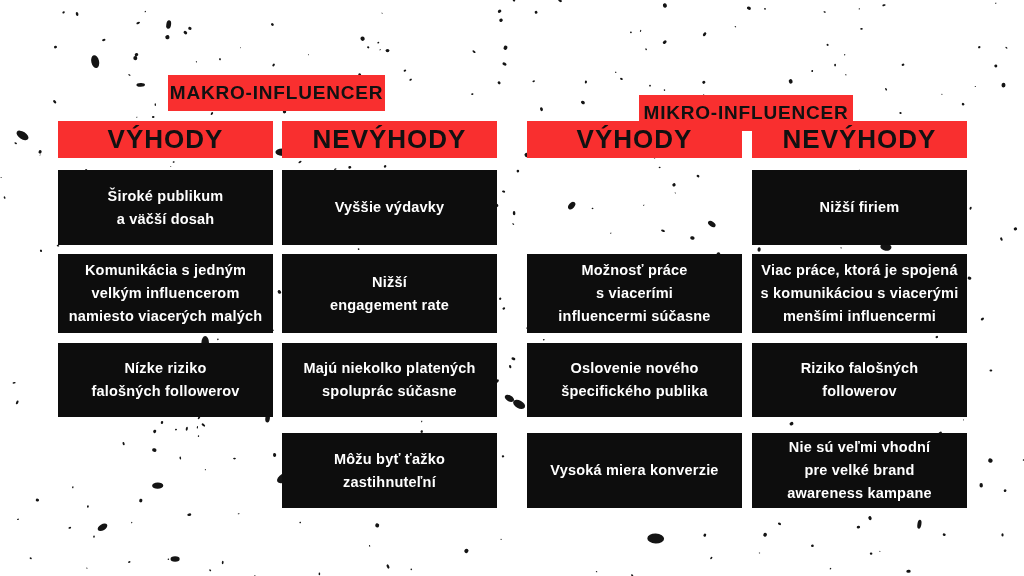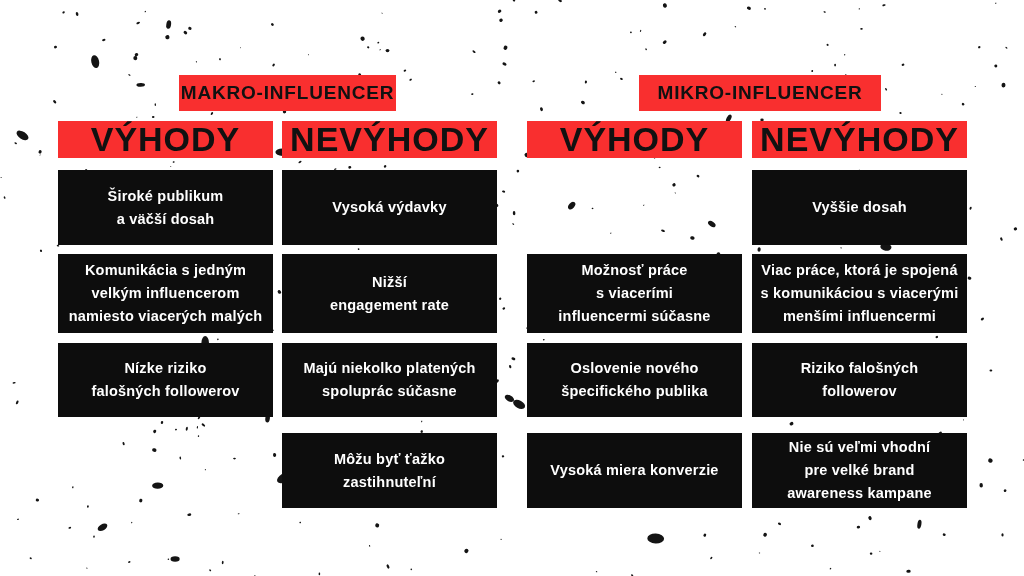--- a/index.html
+++ b/index.html
@@ -34,32 +34,32 @@
     background: var(--red);
     color: var(--text-on-red);
     font-weight: 800;
     font-size: 19px;
     letter-spacing: 0.8px;
     display: flex;
     align-items: center;
     justify-content: center;
     white-space: nowrap;
   }
-  .title-makro { left: 168px; width: 217px; margin-left: 11px; }
-  .title-mikro { left: 639px; width: 242px; }
+  .title-makro { left: 168px; width: 217px; }
+  .title-mikro { left: 639px; width: 214px; margin-top: 20px; }
 
   .col-header {
     position: absolute;
     top: 121px;
     height: 37px;
     width: 215px;
     background: var(--red);
     color: var(--text-on-red);
     font-weight: 800;
-    font-size: 34px;
+    font-size: 26px;
     letter-spacing: 1px;
     display: flex;
     align-items: center;
     justify-content: center;
     white-space: nowrap;
   }
 
   .cell {
     position: absolute;
     width: 215px;
@@ -488,21 +488,21 @@
         <div>Široké publikum<br>a väčší dosah</div>
       </div>
     <div class="cell c-l1 r2">
         <div>Komunikácia s jedným<br>velkým influencerom<br>namiesto viacerých malých</div>
       </div>
     <div class="cell c-l1 r3">
         <div>Nízke riziko<br>falošných followerov</div>
       </div>
 
     <div class="cell c-l2 r1">
-        <div>Vysoká výdavky</div>
+        <div>Vyššie výdavky</div>
       </div>
     <div class="cell c-l2 r2">
         <div>Nižší<br>engagement rate</div>
       </div>
     <div class="cell c-l2 r3">
         <div>Majú niekolko platených<br>spoluprác súčasne</div>
       </div>
     <div class="cell c-l2 r4">
         <div>Môžu byť ťažko<br>zastihnuteľní</div>
       </div>
@@ -516,21 +516,21 @@
         <div>Možnosť práce<br>s viacerími<br>influencermi súčasne</div>
       </div>
     <div class="cell c-r1 r3">
         <div>Oslovenie nového<br>špecifického publika</div>
       </div>
     <div class="cell c-r1 r4">
         <div>Vysoká miera konverzie</div>
       </div>
 
     <div class="cell c-r2 r1">
-        <div>Vyššie dosah</div>
+        <div>Nižší firiem</div>
       </div>
     <div class="cell c-r2 r3">
         <div>Riziko falošných<br>followerov</div>
       </div>
     <div class="cell c-r2 r2">
         <div>Viac práce, ktorá je spojená<br>s komunikáciou s viacerými<br>menšími influencermi</div>
       </div>
     <div class="cell c-r2 r4">
         <div>Nie sú veľmi vhodní<br>pre velké brand<br>awareness kampane</div>
       </div>

